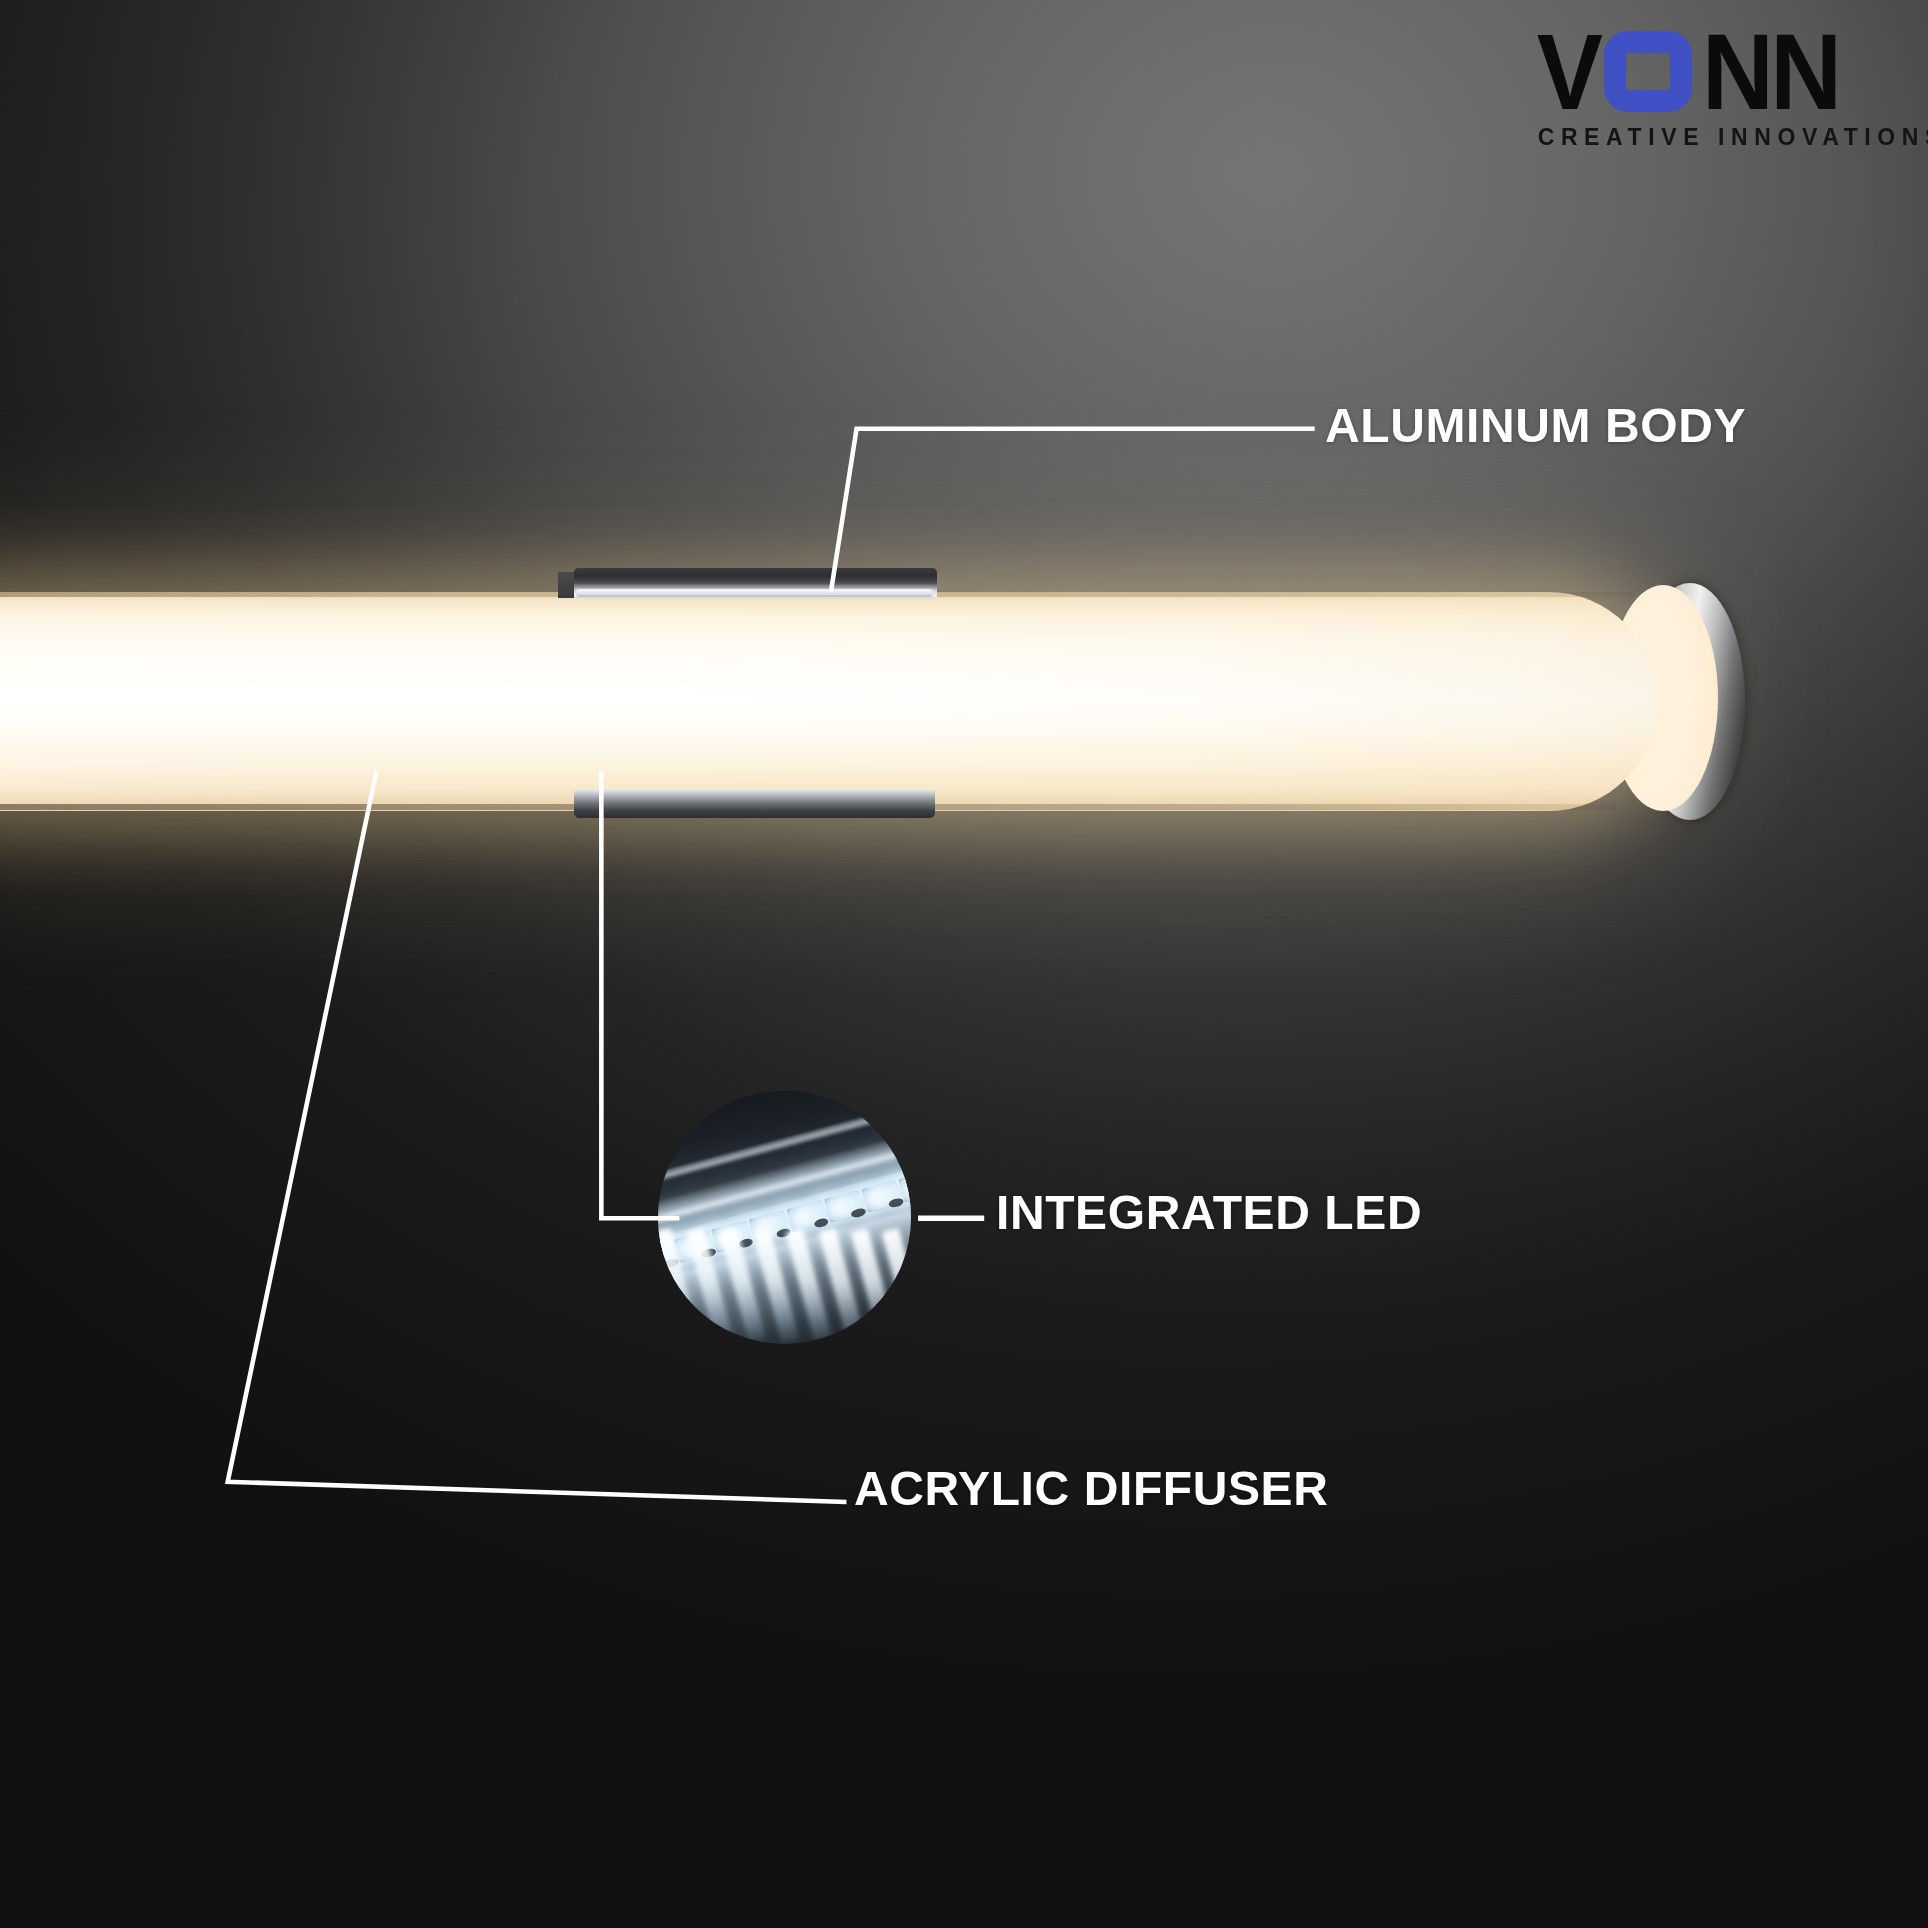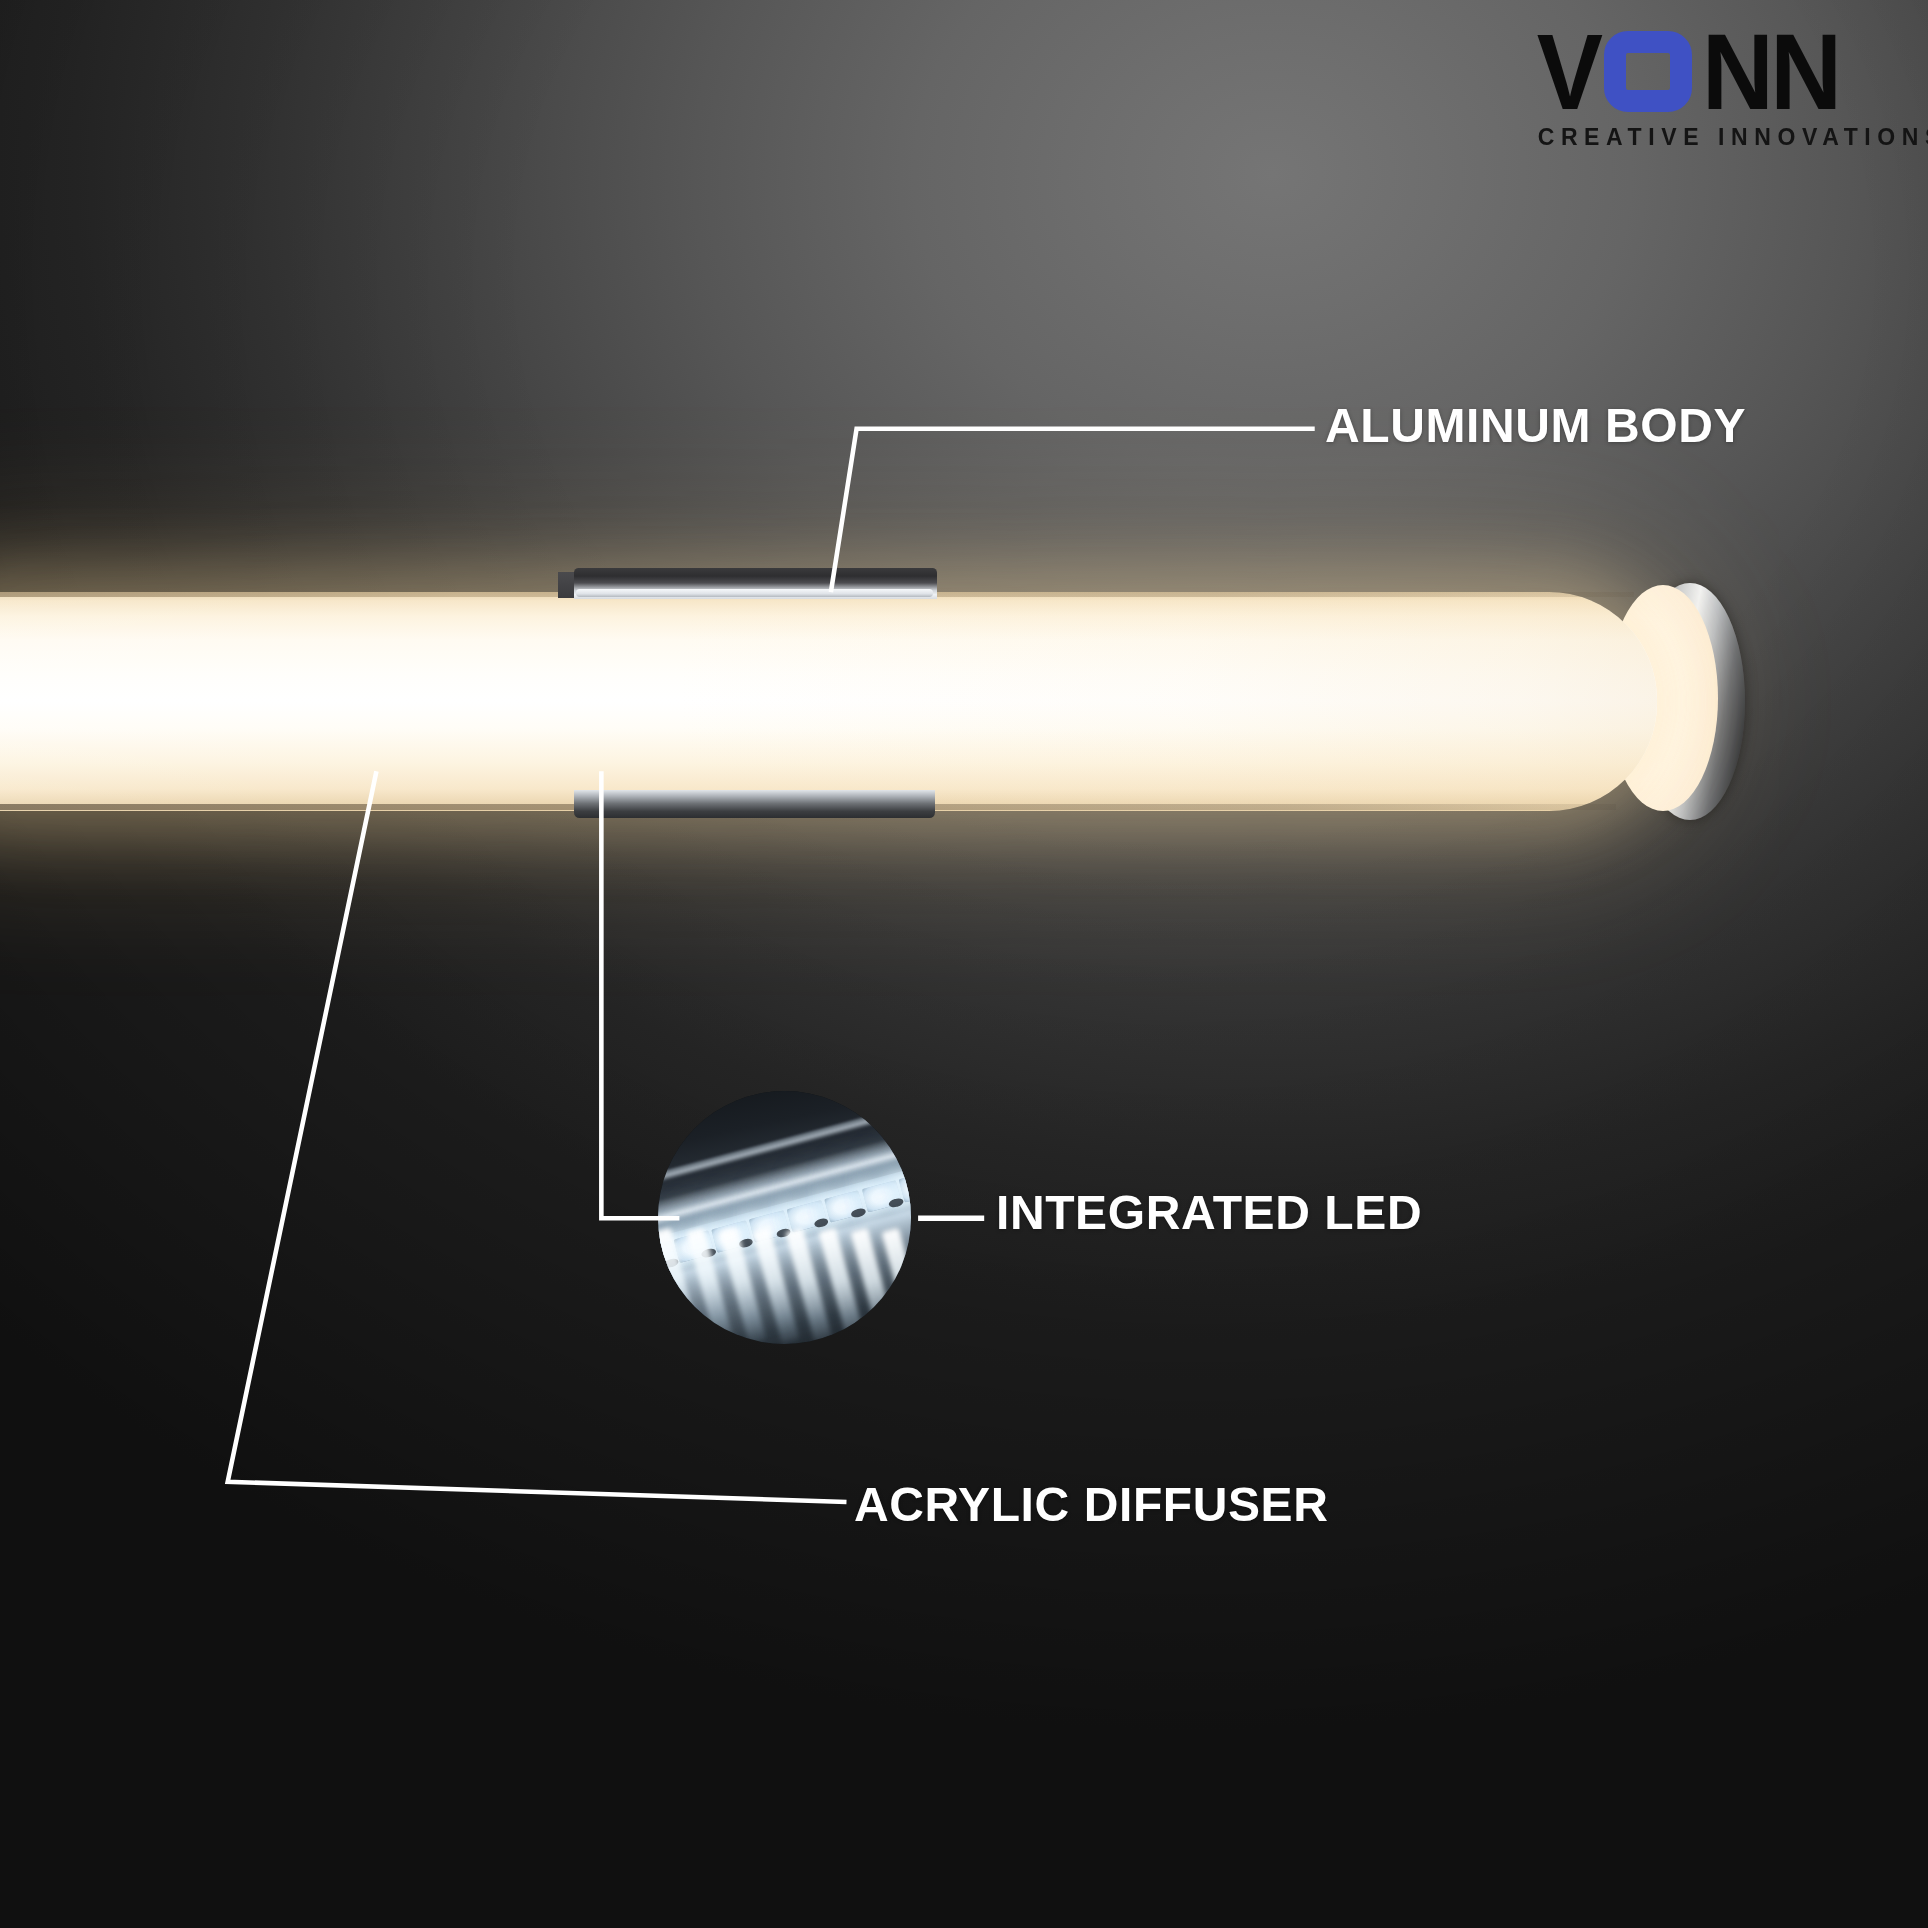--- a/index.html
+++ b/index.html
@@ -392,21 +392,21 @@
     font-weight: 700;
     font-size: 48px;
     letter-spacing: 0.6px;
     white-space: nowrap;
     line-height: 1;
     z-index: 13;
     text-shadow: 0 0.9px 4.6px rgba(0,0,0,0.30);
   }
   #label-aluminum { left: 1325px; top: 402px; }
   #label-led      { left: 996px; top: 1189px; }
-  #label-acrylic  { left: 854px;  top: 1465px; margin-top: 16px; }
+  #label-acrylic  { left: 854px;  top: 1465px; }
 </style>
 </head>
 <body>
 
 <div id="stage">
 
   <div id="fixture">
     <div id="endcap"></div>
     <div id="endcap-inner"></div>
     <div id="tube"></div>

